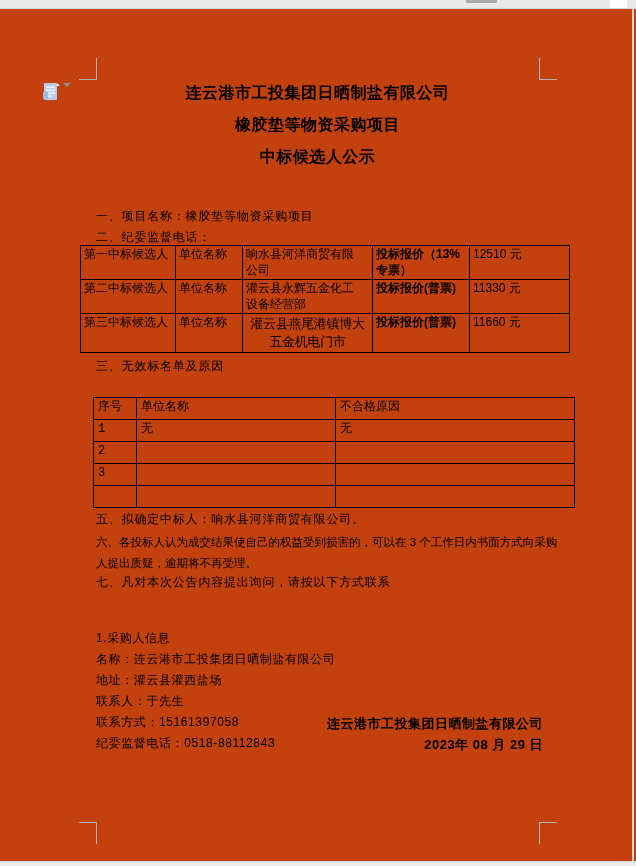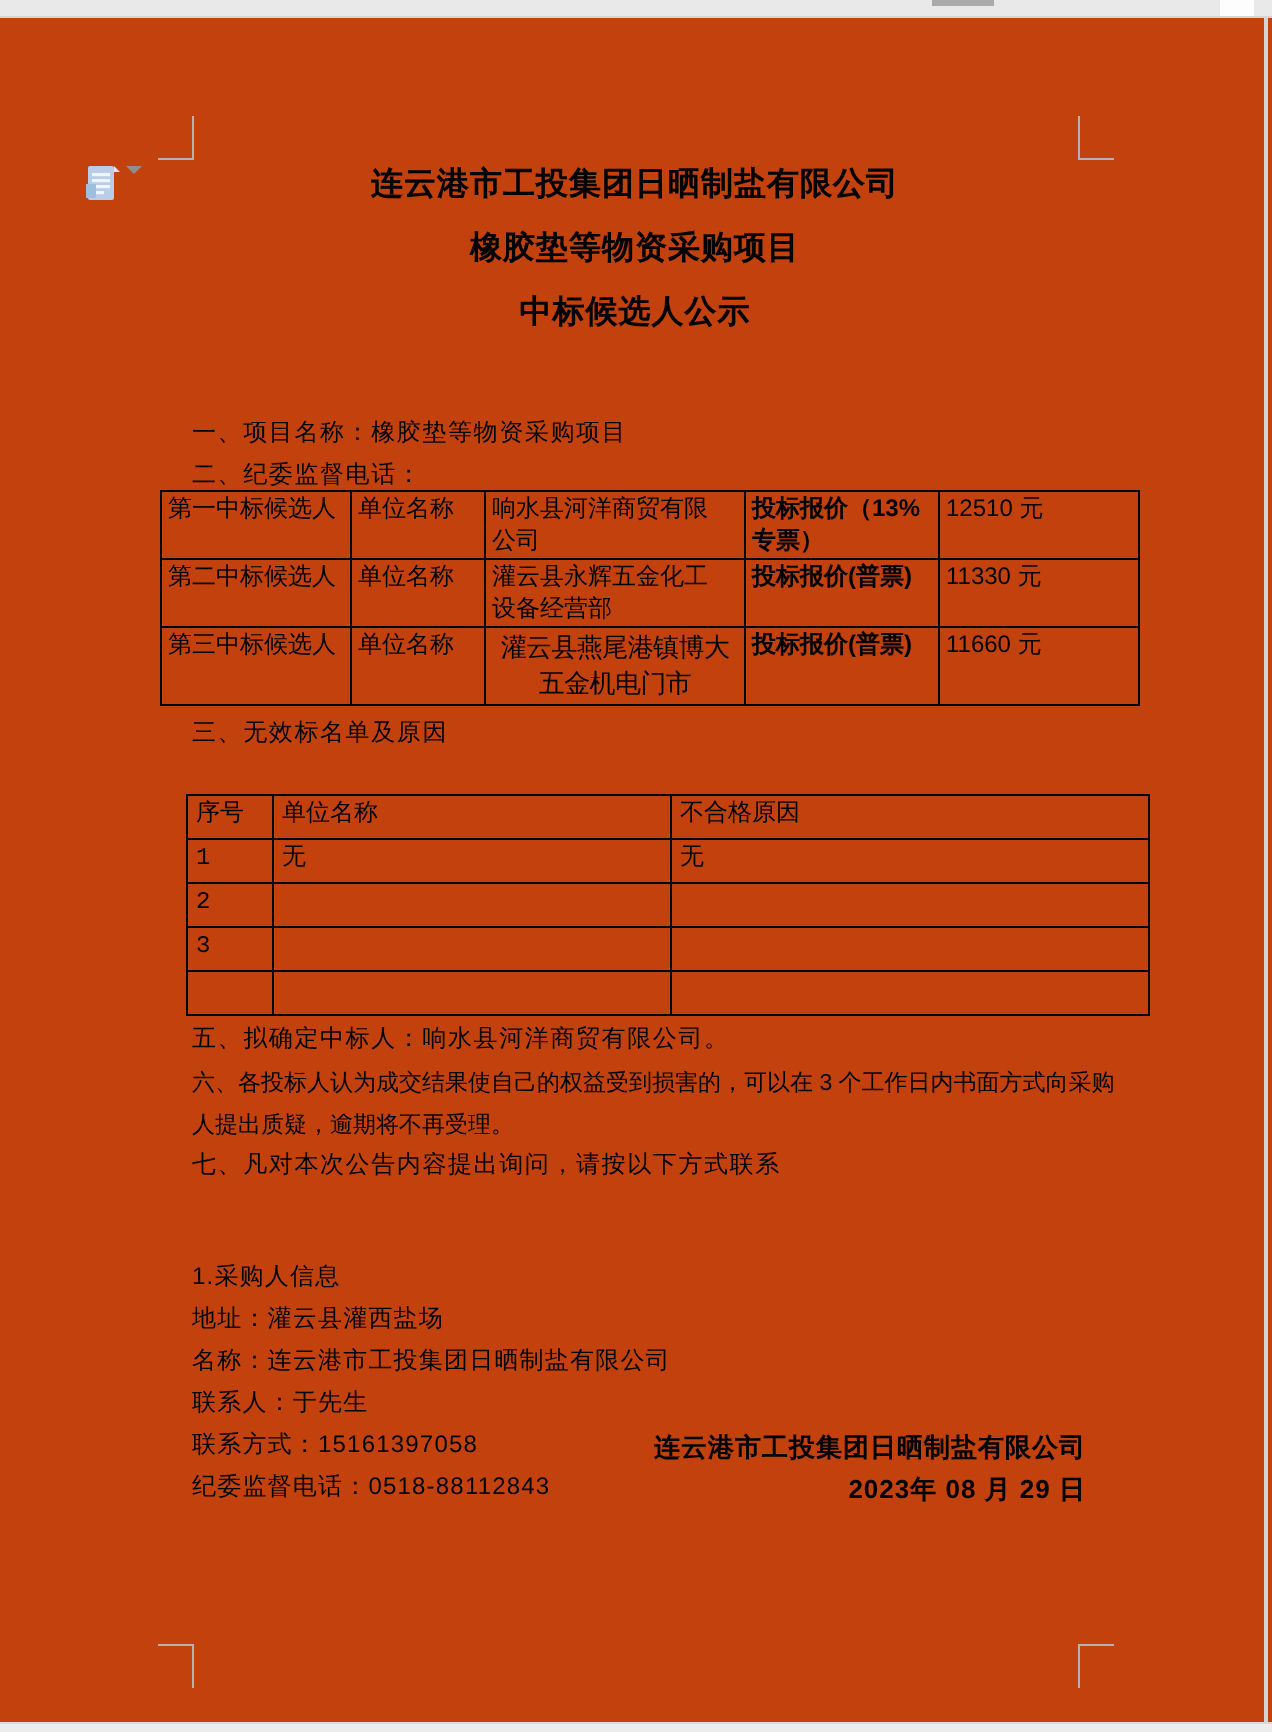--- a/index.html
+++ b/index.html
@@ -165,22 +165,22 @@
   </tbody>
     </table>
 
   <div class="bl p5">五、拟确定中标人：响水县河洋商贸有限公司。</div>
   <div class="bl p6">六、各投标人认为成交结果使自己的权益受到损害的，可以在 3 个工作日内书面方式向采购
 人提出质疑，逾期将不再受理。</div>
   <div class="bl p7">七、凡对本次公告内容提出询问，请按以下方式联系</div>
 
   <div class="contact">
     <div>1.采购人信息</div>
+    <div>名称：连云港市工投集团日晒制盐有限公司</div>
     <div>地址：灌云县灌西盐场</div>
-    <div>名称：连云港市工投集团日晒制盐有限公司</div>
     <div>联系人：于先生</div>
     <div>联系方式：15161397058</div>
     <div>纪委监督电话：0518-88112843</div>
   </div>
 
   <div class="sig">
     <div>连云港市工投集团日晒制盐有限公司</div>
     <div>2023年 08 月 29 日</div>
   </div>
 

